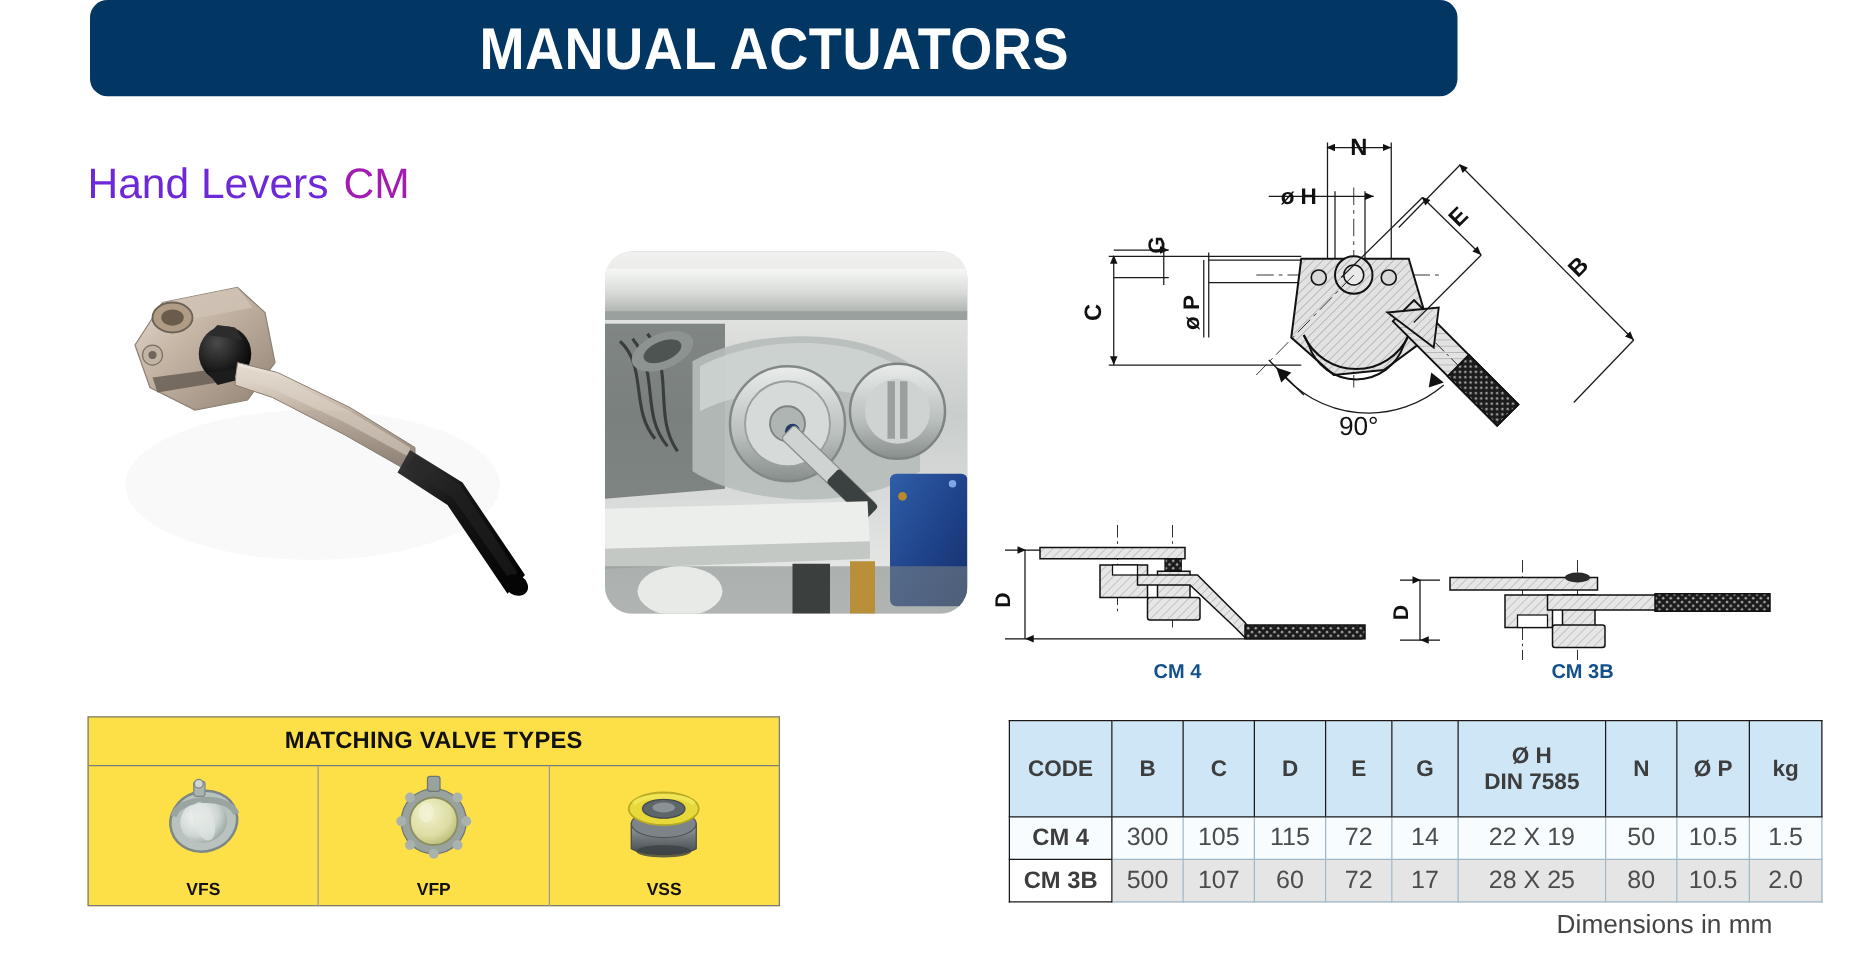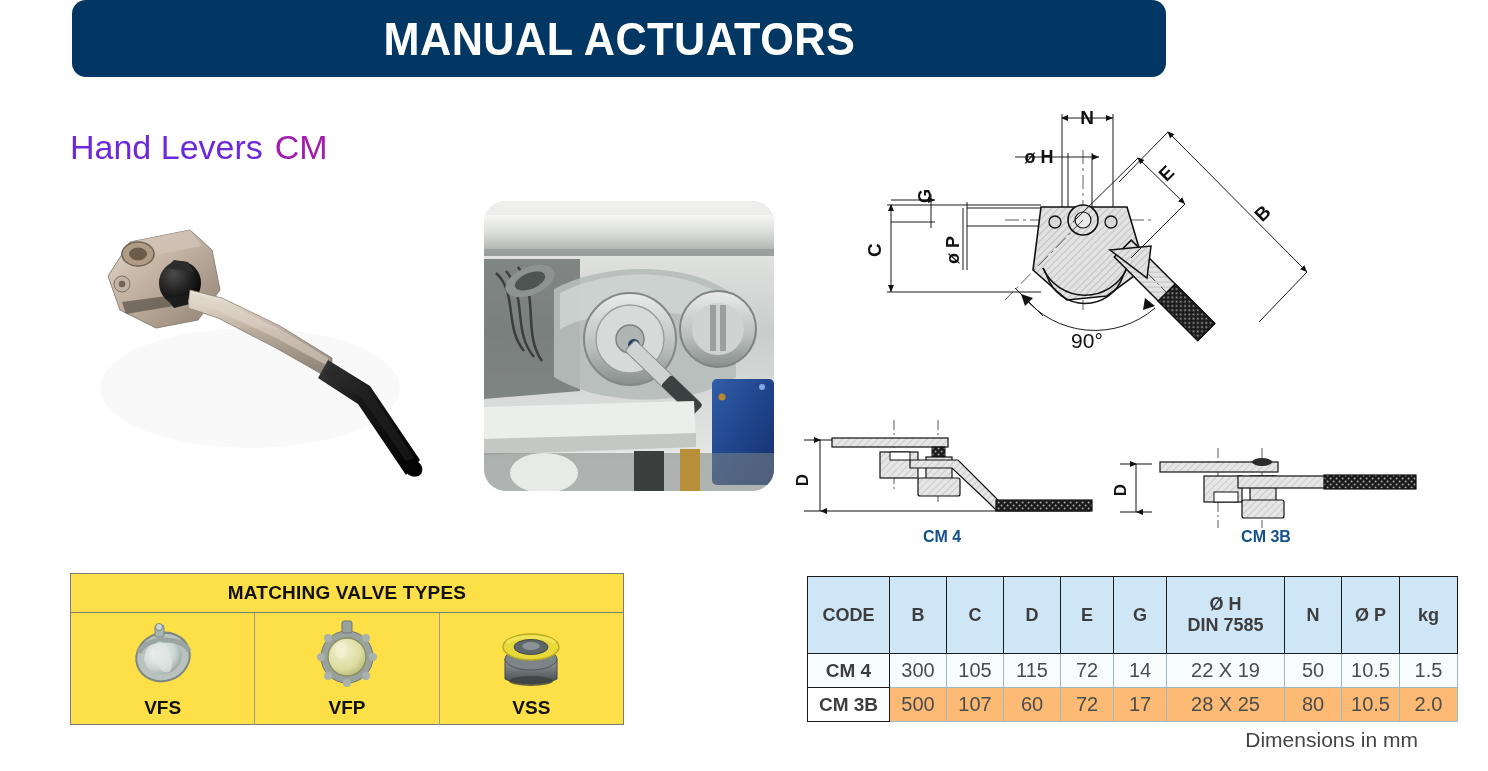--- a/index.html
+++ b/index.html
@@ -143,21 +143,21 @@
     padding-top: 4px;
     position: relative;
   }
   .valve-cell:last-child { border-right: none; }
   .valve-thumb {
     width: 72px;
     height: 72px;
     display: block;
   }
   .valve-label {
-    font-size: 19px;
+    font-size: 14px;
     font-weight: bold;
     color: #111111;
     position: absolute;
     bottom: 6px;
     left: 0;
     width: 100%;
     text-align: center;
   }
 
   
@@ -184,21 +184,21 @@
     background: #cfe6f7;
     border: 1px solid #1a1a1a;
     font-size: 18px;
     font-weight: bold;
     color: #3d3d3d;
     height: 76px;
     line-height: 1.15;
     padding: 0 2px;
   }
   table.data-table tbody td {
-    background: #fdba74;
+    background: #e5e5e5;
     font-size: 20px;
     height: 33px;
     padding: 0 2px;
   }
   table.data-table tbody tr:first-child td {
     background: #f7fcff;
   }
   table.data-table tbody td.code-cell {
     background: #ffffff;
     font-weight: bold;

